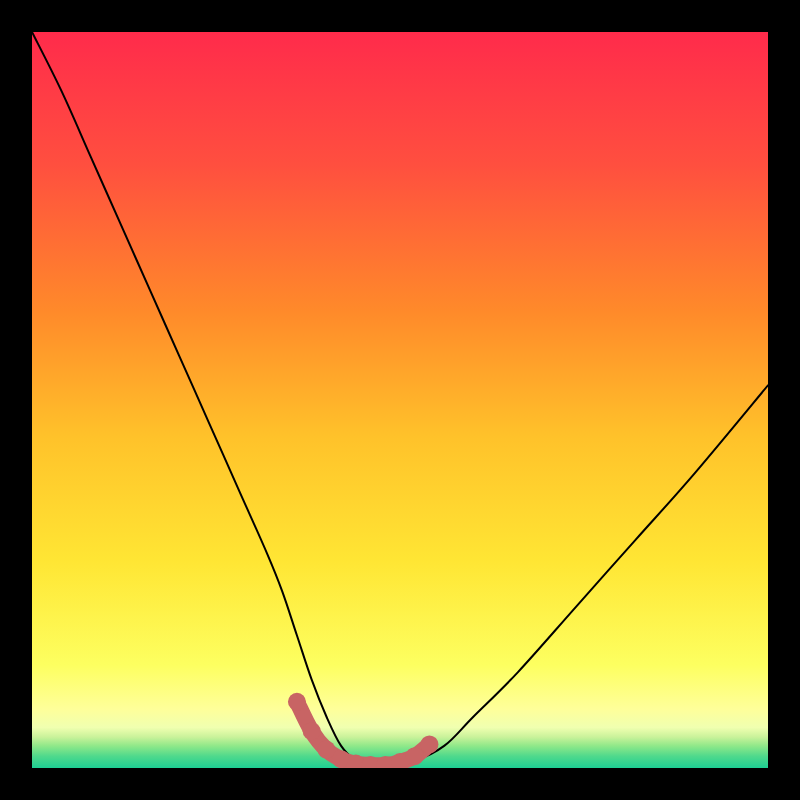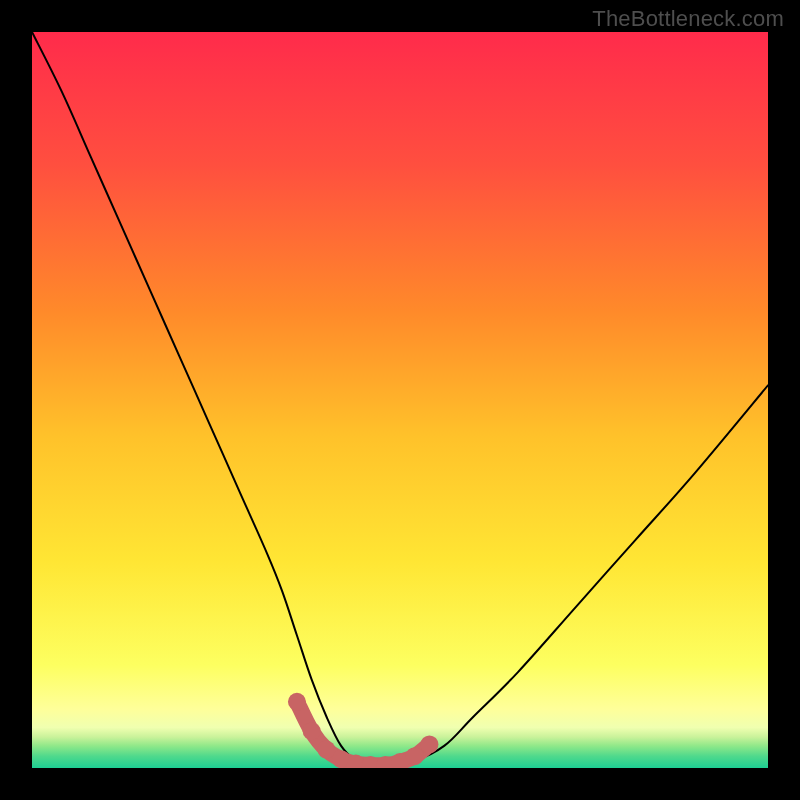--- a/index.html
+++ b/index.html
@@ -42,21 +42,20 @@
     width: 736px;
     height: 736px;
     pointer-events: none;
   }
 </style>
 </head>
 <body>
 
 <div class="frame">
 
-  <div class="attribution">TheBottleneck.com</div>
 
   <svg class="plot" viewBox="0 0 736 736" preserveAspectRatio="none">
     <defs>
       <linearGradient id="bg" x1="0" y1="0" x2="0" y2="1">
         <stop offset="0" stop-color="#ff2b4b"></stop>
         <stop offset="0.18" stop-color="#ff4f3f"></stop>
         <stop offset="0.38" stop-color="#ff8a2a"></stop>
         <stop offset="0.55" stop-color="#ffc22a"></stop>
         <stop offset="0.72" stop-color="#ffe634"></stop>
         <stop offset="0.86" stop-color="#fdff60"></stop>

